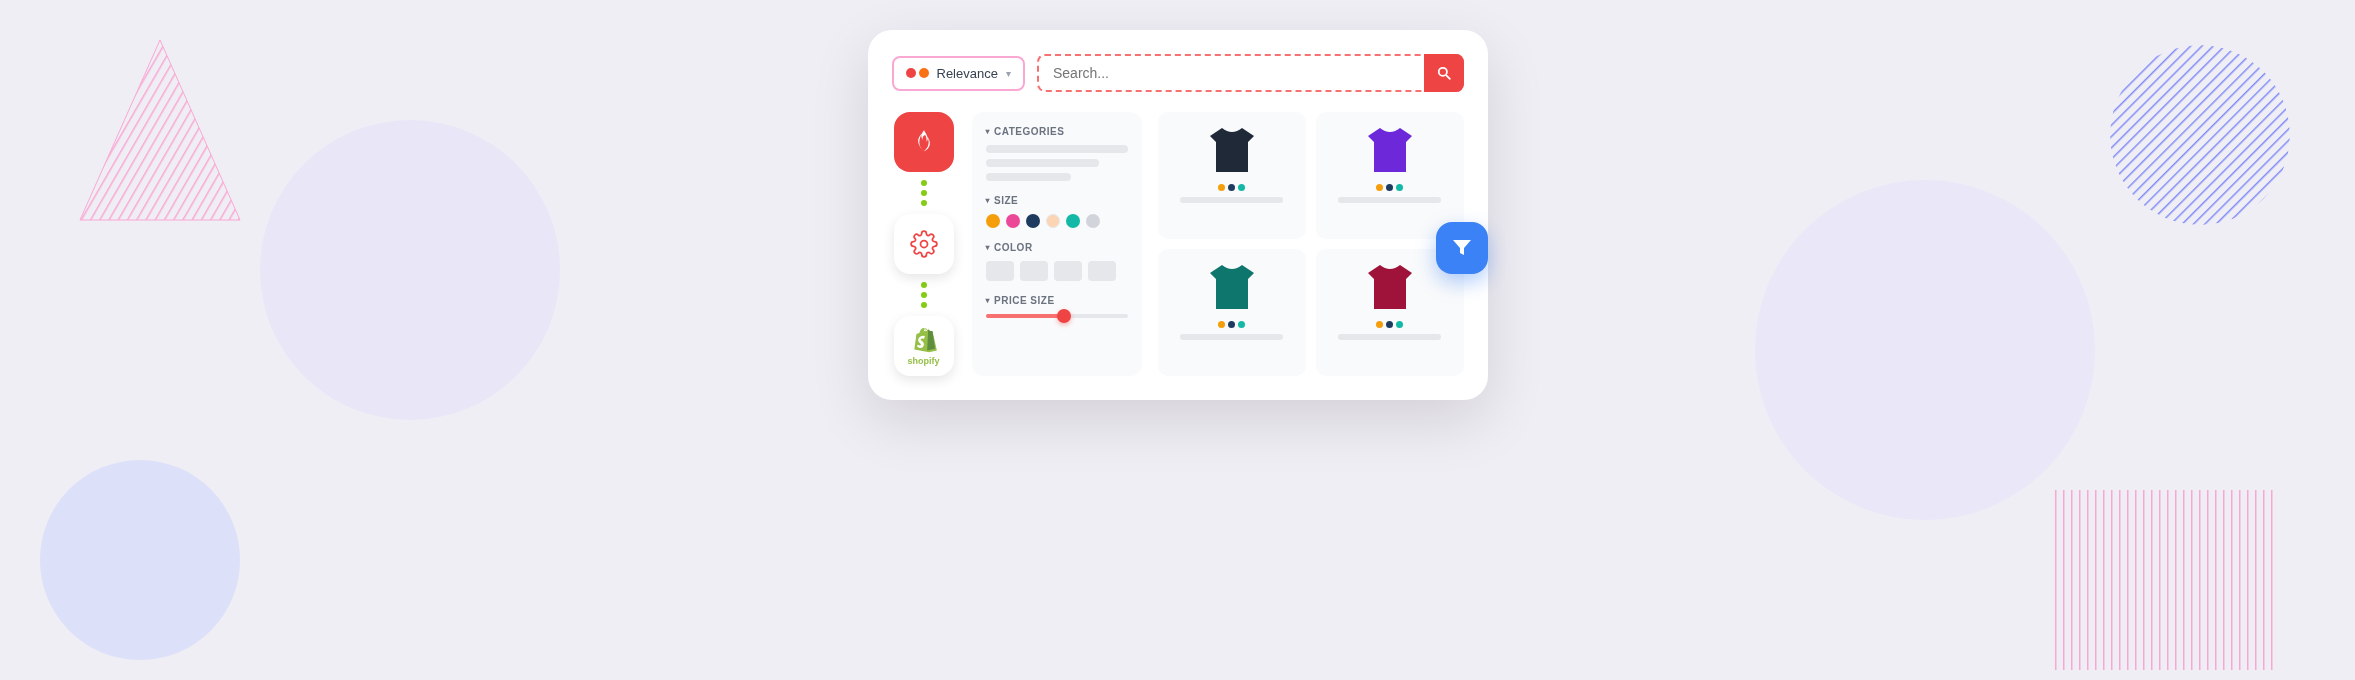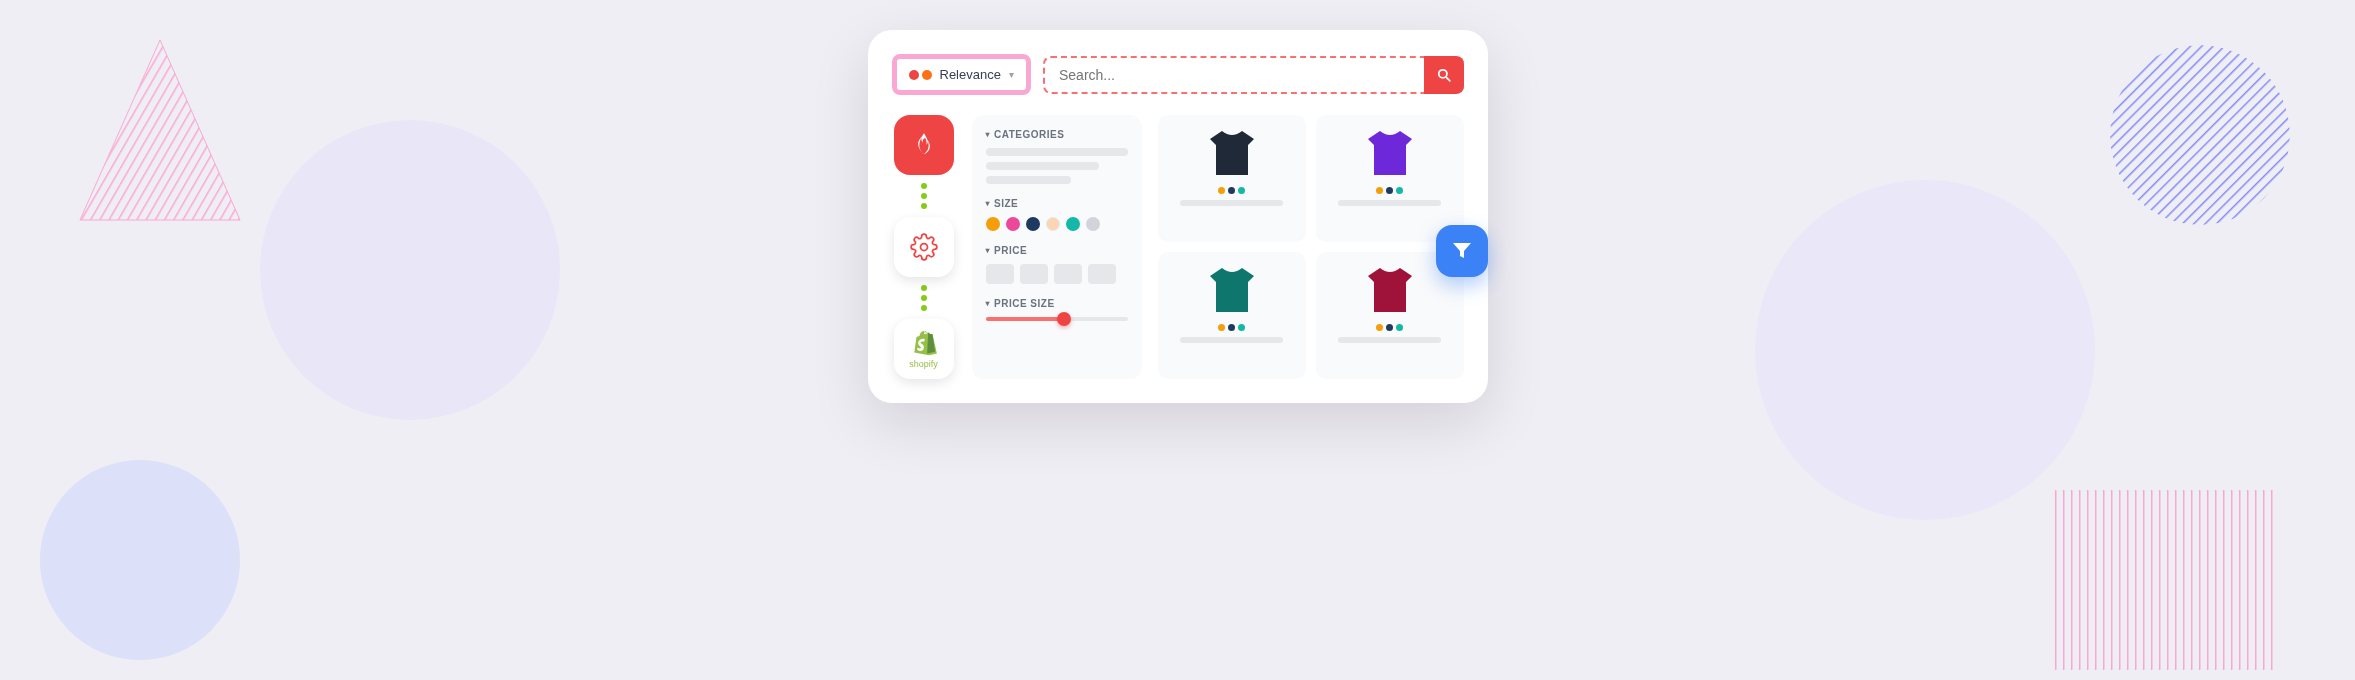--- a/index.html
+++ b/index.html
@@ -39,21 +39,21 @@
       align-items: center;
       gap: 12px;
       margin-bottom: 20px;
     }
 
     .relevance-btn {
       display: flex;
       align-items: center;
       gap: 8px;
       background: white;
-      border: 5px solid #f9a8d4;
+      border: 2px solid #f9a8d4;
       border-radius: 8px;
       padding: 8px 12px;
       cursor: pointer;
       font-size: 13px;
       color: #374151;
       white-space: nowrap;
     }
 
     .relevance-dots {
       display: flex;
@@ -436,21 +436,21 @@
         <div class="connector-dot green"></div>
         <div class="connector-dot green"></div>
       </div>
 
       <div class="icon-card icon-card-shopify" style="flex-direction:column;gap:2px;">
         <svg width="28" height="28" viewBox="0 0 40 44">
           <path d="M33.4 8.5c0-.2-.2-.3-.4-.3-.2 0-3.5-.2-3.5-.2s-2.3-2.3-2.6-2.5c-.2-.2-.7-.2-.9 0L24.5 7c-.5-1.5-1.4-2.8-3-2.8h-.2c-.5-.6-1.1-1-1.7-1-4.2 0-6.2 5.2-6.8 7.9l-3.6 1.1c-1.1.4-1.1.4-1.2 1.4-.1.8-3 23.3-3 23.3l23 4.3 12.4-2.7S33.6 8.7 33.4 8.5zm-10-2.4c-.8 0-1.4.5-2 1.3V7l1.3-.4c.3-1.3.9-2 1.5-2.4-.1.4-.4.7-.8.9zm1.4 1.3l-3 .9c.6-2.3 1.7-3.4 2.7-3.8.3.6.3 1.8.3 2.9zm-1.2-4c.2 0 .4.1.6.2-.9.4-1.9 1.6-2.3 3.9l-2.3.7c.5-2.1 2-4.8 4-4.8z" fill="#95bf47"></path>
           <path d="M33 8.2c-.2 0-3.5-.2-3.5-.2s-2.3-2.3-2.6-2.5c-.1-.1-.2-.1-.3-.1l-1.6 33 12.4-2.7L33.4 8.5c0-.2-.2-.3-.4-.3z" fill="#5e8e3e"></path>
           <path d="M21.5 15.7l-1.5 4.5s-1.3-.7-2.9-.7c-2.3 0-2.4 1.4-2.4 1.8 0 2 5.2 2.7 5.2 7.3 0 3.6-2.3 5.9-5.3 5.9-3.7 0-5.5-2.3-5.5-2.3l1-3.2s1.9 1.6 3.5 1.6c1.1 0 1.5-.8 1.5-1.5 0-2.6-4.2-2.7-4.2-6.9 0-3.5 2.5-7 7.6-7 2 0 3 .6 3 .6l.5-.1z" fill="white"></path>
         </svg>
-        <span style="font-size:9px;color:#95bf47;font-weight:400;">shopify</span>
+        <span style="font-size:9px;color:#95bf47;font-weight:700;">shopify</span>
       </div>
     </div>
 
     <div class="filters-panel">
 
       <div class="filter-section">
         <div class="filter-label">
           <span class="filter-label-arrow">▾</span>
           <span>CATEGORIES</span>
         </div>
@@ -470,21 +470,21 @@
           <div class="color-dot" style="background:#1e3a5f;"></div>
           <div class="color-dot" style="background:#fcd5b4;border:1px solid #e5e7eb;"></div>
           <div class="color-dot" style="background:#14b8a6;"></div>
           <div class="color-dot" style="background:#d1d5db;"></div>
         </div>
       </div>
 
       <div class="filter-section">
         <div class="filter-label">
           <span class="filter-label-arrow">▾</span>
-          <span>PRICE</span>
+          <span>COLOR</span>
         </div>
         <div class="size-boxes">
           <div class="size-box"></div>
           <div class="size-box"></div>
           <div class="size-box"></div>
           <div class="size-box"></div>
         </div>
       </div>
 
       <div class="filter-section">

